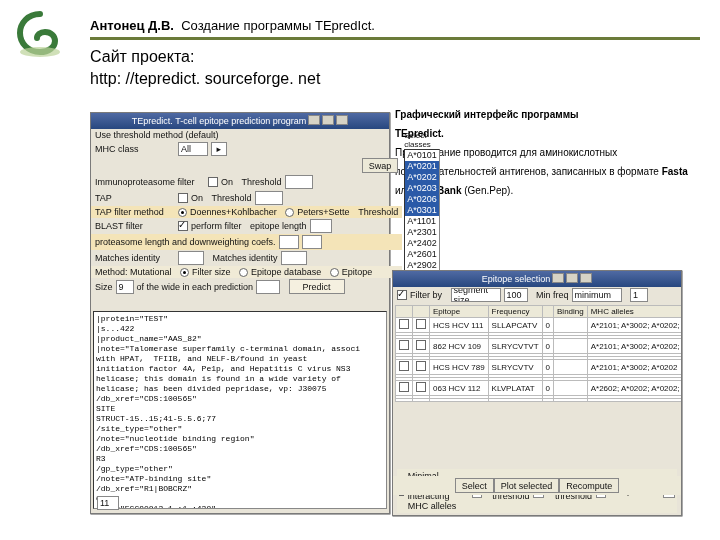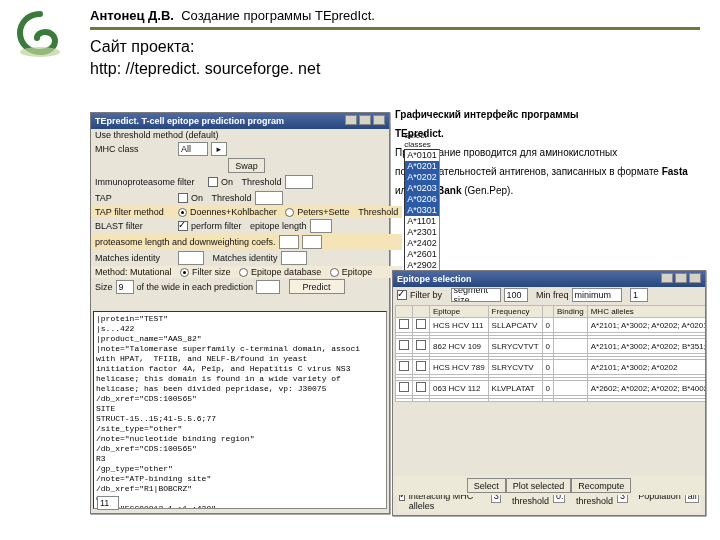--- a/index.html
+++ b/index.html
@@ -1,27 +1,27 @@
 <!DOCTYPE html>
 <html><head>
 <meta charset="utf-8">
 <style>
   *{box-sizing:border-box}
   body{margin:0;width:720px;height:540px;font-family:Arial,sans-serif;font-size:12px;color:#000;background:#fff;overflow:hidden}
-  .page{padding:6px 20px 10px 90px;position:relative}
+  .page{padding:16px 20px 10px 90px;position:relative}
   .logo{position:absolute;left:10px;top:10px}
   .logo svg{width:60px;height:50px}
   .header-author{font-size:13px;margin:2px 0 4px}
   .header-author b{font-weight:bold}
   .rule{border:none;border-top:3px solid #6b7b3a;margin:4px 0 8px}
   .site-line{font-size:16px;margin:4px 0}
   .site-url{color:#000;font-size:16px}
   
   .shot{position:absolute;background:#e8e4d8;border:1px solid #7a7a7a;font-family:Tahoma,Verdana,sans-serif;font-size:9px;color:#111;box-shadow:0.5px 0.5px 0 #555}
-  .shot .titlebar{background:linear-gradient(#4f6aa3,#27477f);color:#fff;font-weight:bold;padding:2px 4px;display:flex;justify-content:space-between;align-items:center}
+  .shot .titlebar{background:linear-gradient(#4f6aa3,#27477f);color:#fff;font-weight:normal;padding:2px 4px;display:flex;justify-content:center;align-items:center}
   .winbtn{width:12px;height:10px;background:#d6d3c6;border:1px solid #888;margin-left:2px;display:inline-block}
   .row{display:flex;align-items:center;gap:3px;padding:1px 4px}
   .lbl{min-width:80px}
   .inp{background:#fff;border:1px solid #888;height:14px;padding:0 2px;display:inline-flex;align-items:center;overflow:hidden}
   .btn{background:#ece9d8;border:1px solid #888;padding:0 6px;height:15px;display:inline-flex;align-items:center;font-size:9px}
   .cb{width:10px;height:10px;border:1px solid #666;background:#fff;display:inline-block;position:relative}
   .cb.checked::after{content:"✓";position:absolute;left:-1px;top:-3px;font-size:10px}
   .rad{width:9px;height:9px;border:1px solid #666;border-radius:50%;background:#fff;display:inline-block;position:relative}
   .rad.on::after{content:"";position:absolute;left:2px;top:2px;width:3px;height:3px;border-radius:50%;background:#000}
   .listbox{background:#fff;border:1px inset #888;overflow:hidden}
@@ -69,21 +69,21 @@
       <div class="row">
           <span class="lbl">Use threshold method (default)</span>
         </div>
       <div class="row">
           <span class="lbl">MHC class</span>
           <span class="inp" style="width:30px">
             <span>All</span>
           </span>
           <span class="inp" style="width:16px">&nbsp;▸</span>
         </div>
-      <div class="row" style="justify-content:center">
+      <div class="row" style="justify-content:flex-end">
           <span class="btn">Swap</span>
         </div>
       <div class="row"><span class="lbl" style="min-width:110px">Immunoproteasome filter</span><span class="cb"></span><span>On</span>&nbsp;<span>Threshold</span><span class="inp" style="width:28px"></span></div>
       <div class="row"><span class="lbl">TAP</span><span class="cb"></span><span>On</span>&nbsp;<span>Threshold</span><span class="inp" style="width:28px"></span></div>
       <div class="row" style="background:#f4e4b8"><span class="lbl">TAP filter method</span><span class="rad on"></span><span>Doennes+Kohlbacher</span>&nbsp;<span class="rad"></span><span>Peters+Sette</span>&nbsp;<span>Threshold</span></div>
       <div class="row"><span class="lbl">BLAST filter</span><span class="cb checked"></span><span>perform filter</span>&nbsp;<span>epitope length</span><span class="inp" style="width:22px"></span></div>
       <div class="row" style="background:#f4e4b8">
           <span>proteasome length and downweighting coefs.</span>
           <span class="inp" style="width:20px"></span>
           <span class="inp" style="width:20px"></span>
@@ -135,21 +135,21 @@
 /loc="ECC90813.1-:1 :438"
 
 1 GYCISDKSE INTPGCGCL CSISEGGKVS SCHISHPCCC ICXISICI NOVERVCG:M
 41 WPLYKVHNY KNVILGPLCC PGGNPSDCG HKFFGDOCR OPCHLCCL: VCCLWYINM
 121 PPGCPICIN GHVLPGHVSS LPCGPVEKA ARPFHVSMC FRSPGGRSZ WACPGYSGM</div>
   <div class="row" style="position:absolute;bottom:2px;left:2px">
       <span class="inp" style="width:22px">11</span>
     </div>
 </div>
 
-<div class="shot" style="left:392px;top:270px;width:314px;height:246px">
+<div class="shot" style="left:392px;top:270px;width:290px;height:246px">
   <div class="titlebar">
     <span>Epitope selection</span>
     <span><span class="winbtn"></span><span class="winbtn"></span><span class="winbtn"></span></span>
   </div>
   <div class="row">
     <span class="cb checked"></span><span>Filter by</span>&nbsp;<span class="inp" style="width:50px">segment size</span>
     <span class="inp" style="width:24px">100</span>&nbsp;
     <span>Min freq</span><span class="inp" style="width:50px">minimum</span>&nbsp;<span class="inp" style="width:18px">1</span>
   </div>
   <div style="padding:2px;height:174px;overflow:hidden">

